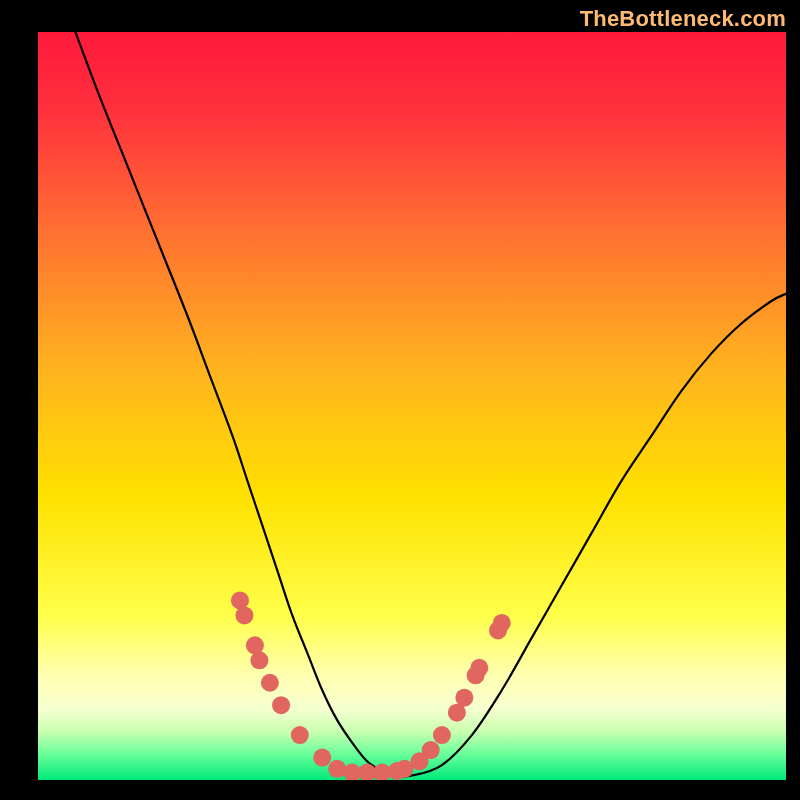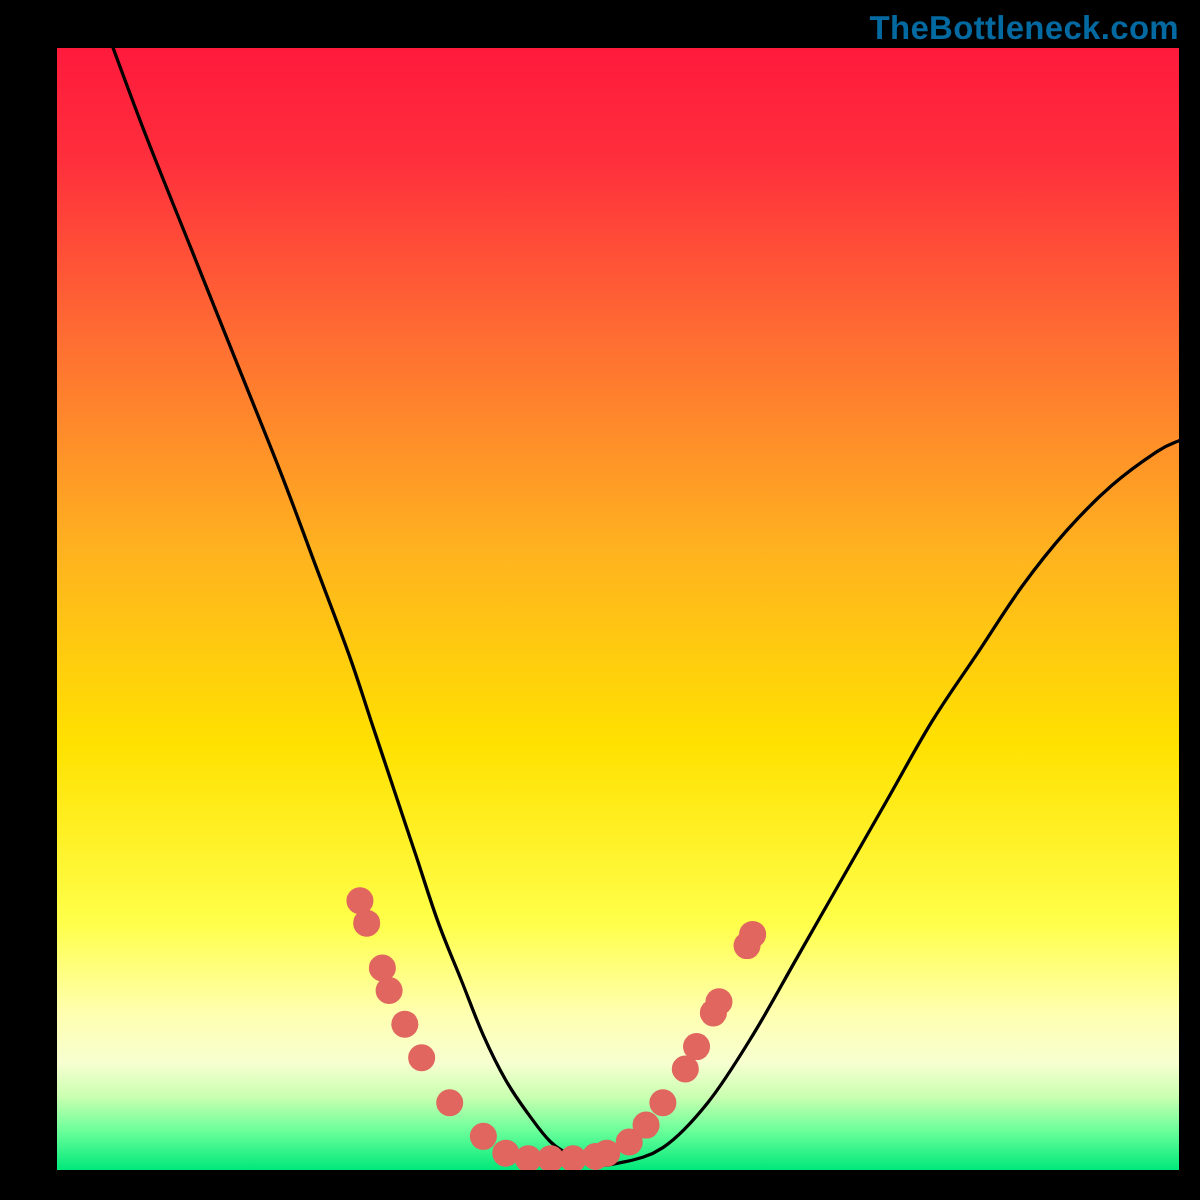--- a/index.html
+++ b/index.html
@@ -75,14 +75,14 @@
           <circle cx="418.88" cy="680.68" r="9" fill="#e0665f"></circle>
           <circle cx="426.36" cy="665.72" r="9" fill="#e0665f"></circle>
           <circle cx="437.58" cy="643.28" r="9" fill="#e0665f"></circle>
           <circle cx="441.32" cy="635.80" r="9" fill="#e0665f"></circle>
           <circle cx="460.02" cy="598.40" r="9" fill="#e0665f"></circle>
           <circle cx="463.76" cy="590.92" r="9" fill="#e0665f"></circle>
         </g>
     </svg>
   </div>
 
-  <div class="watermark" style="color: #0369a1; font-size: 22px; top: 6px; right: 14px;">TheBottleneck.com</div>
+  <div class="watermark" style="color: #fdba74; font-size: 22px; top: 6px; right: 14px;">TheBottleneck.com</div>
 </div>
 
 </body></html>

